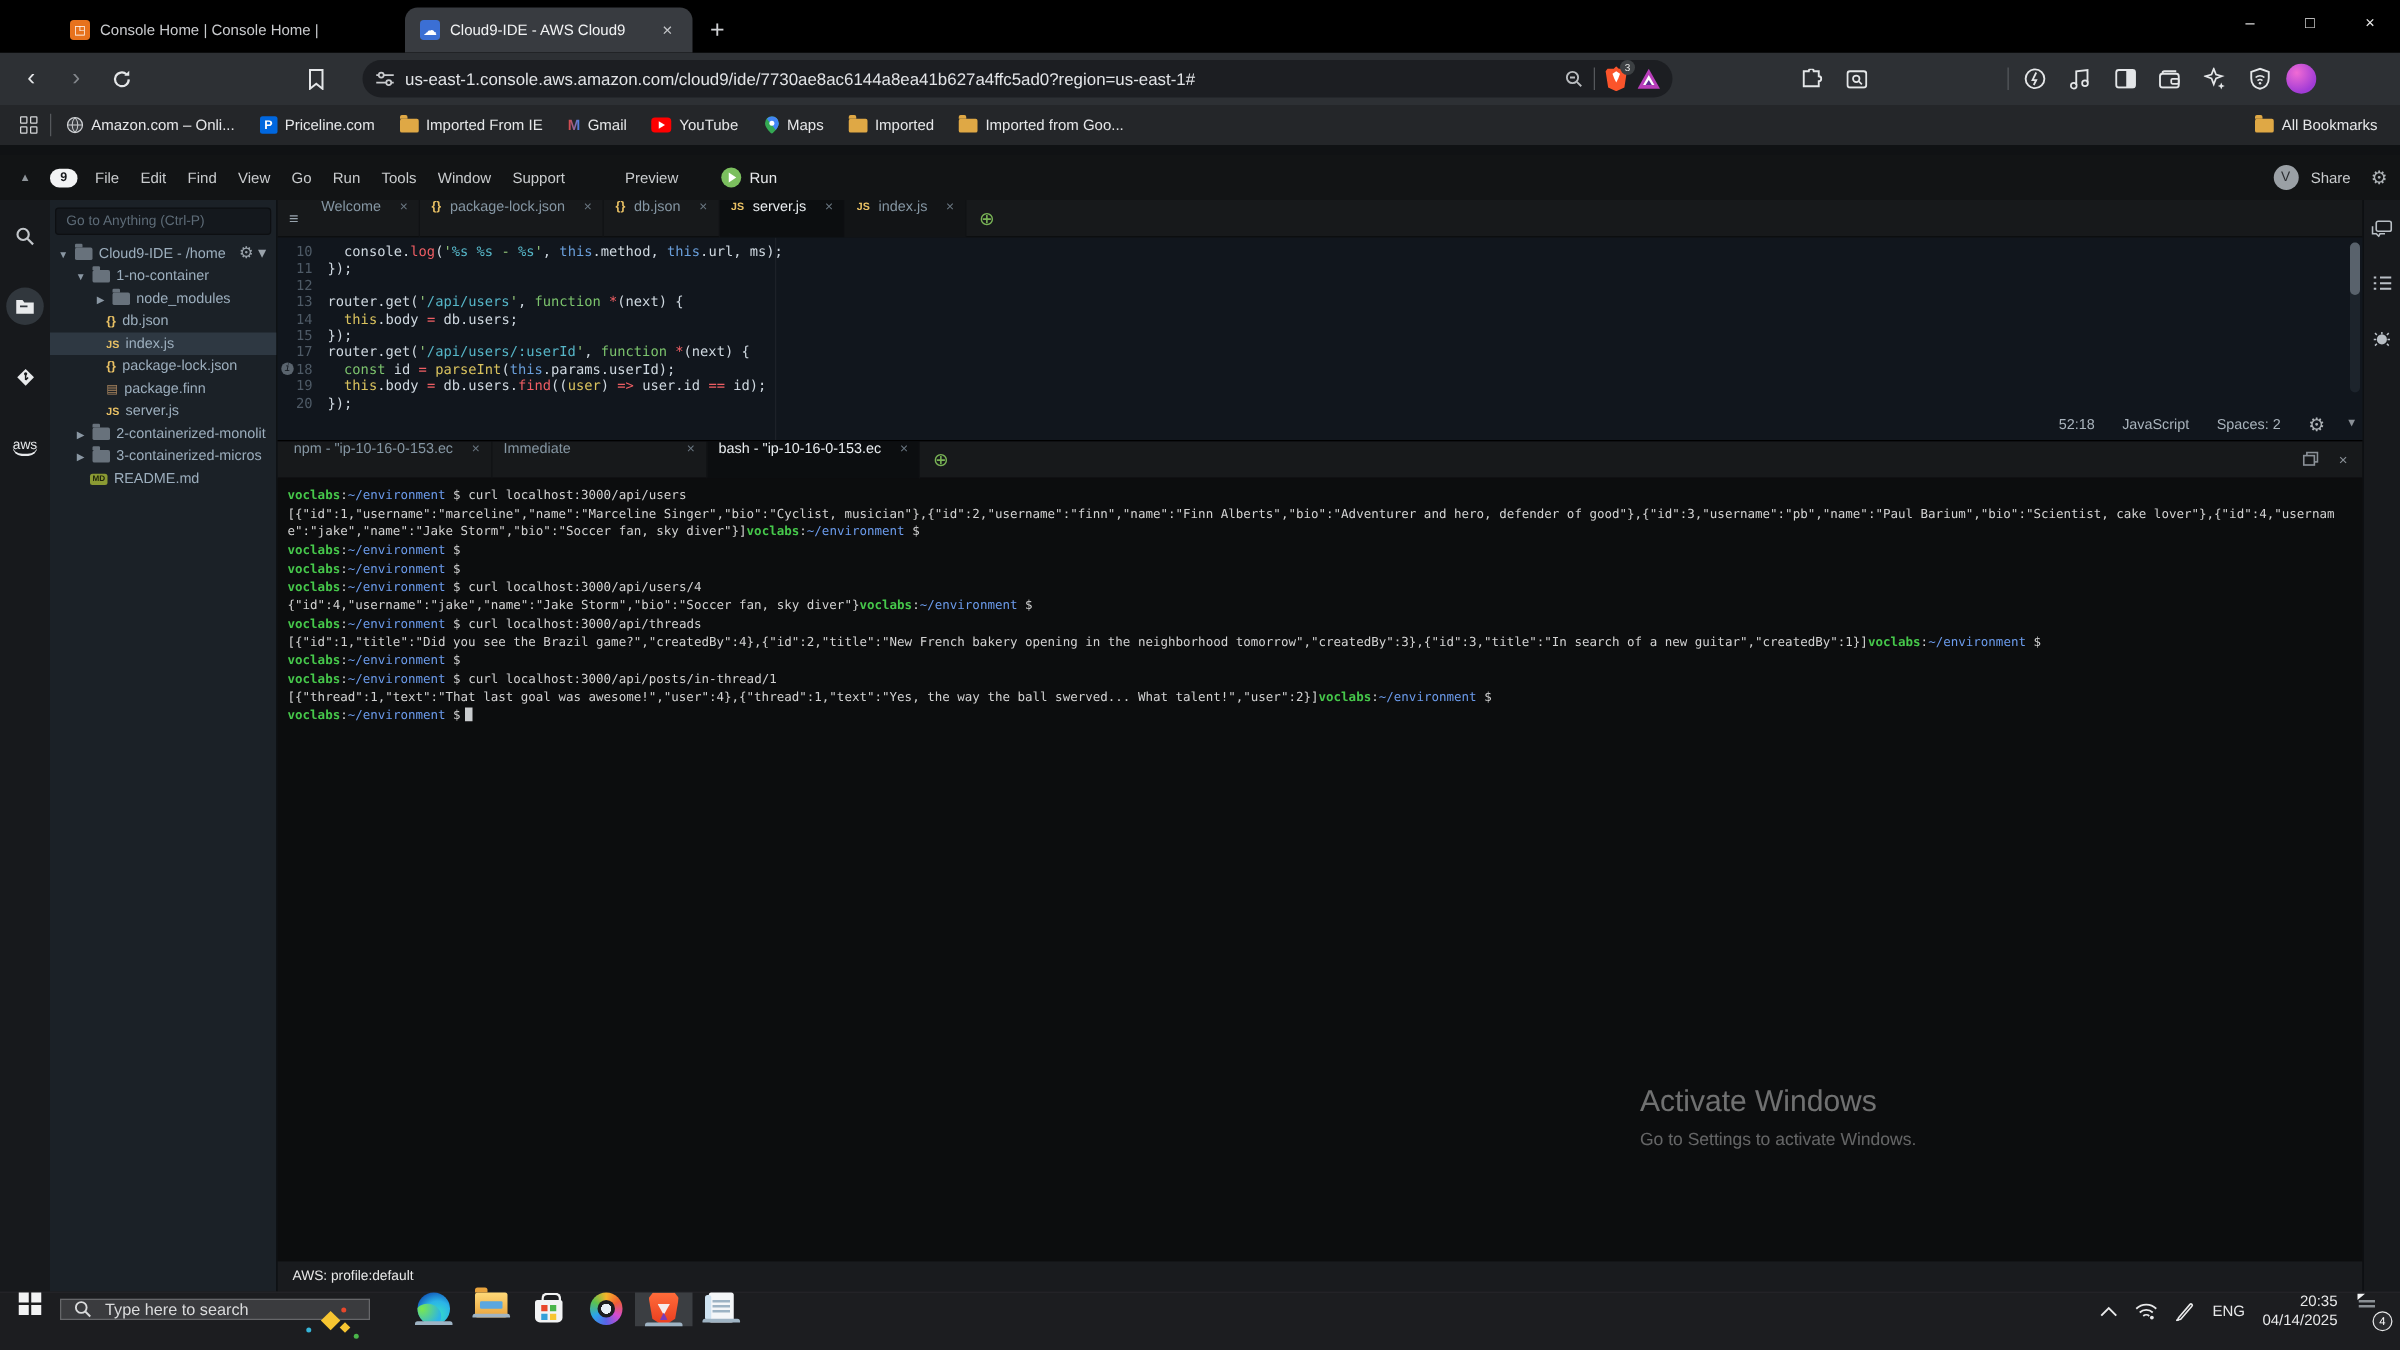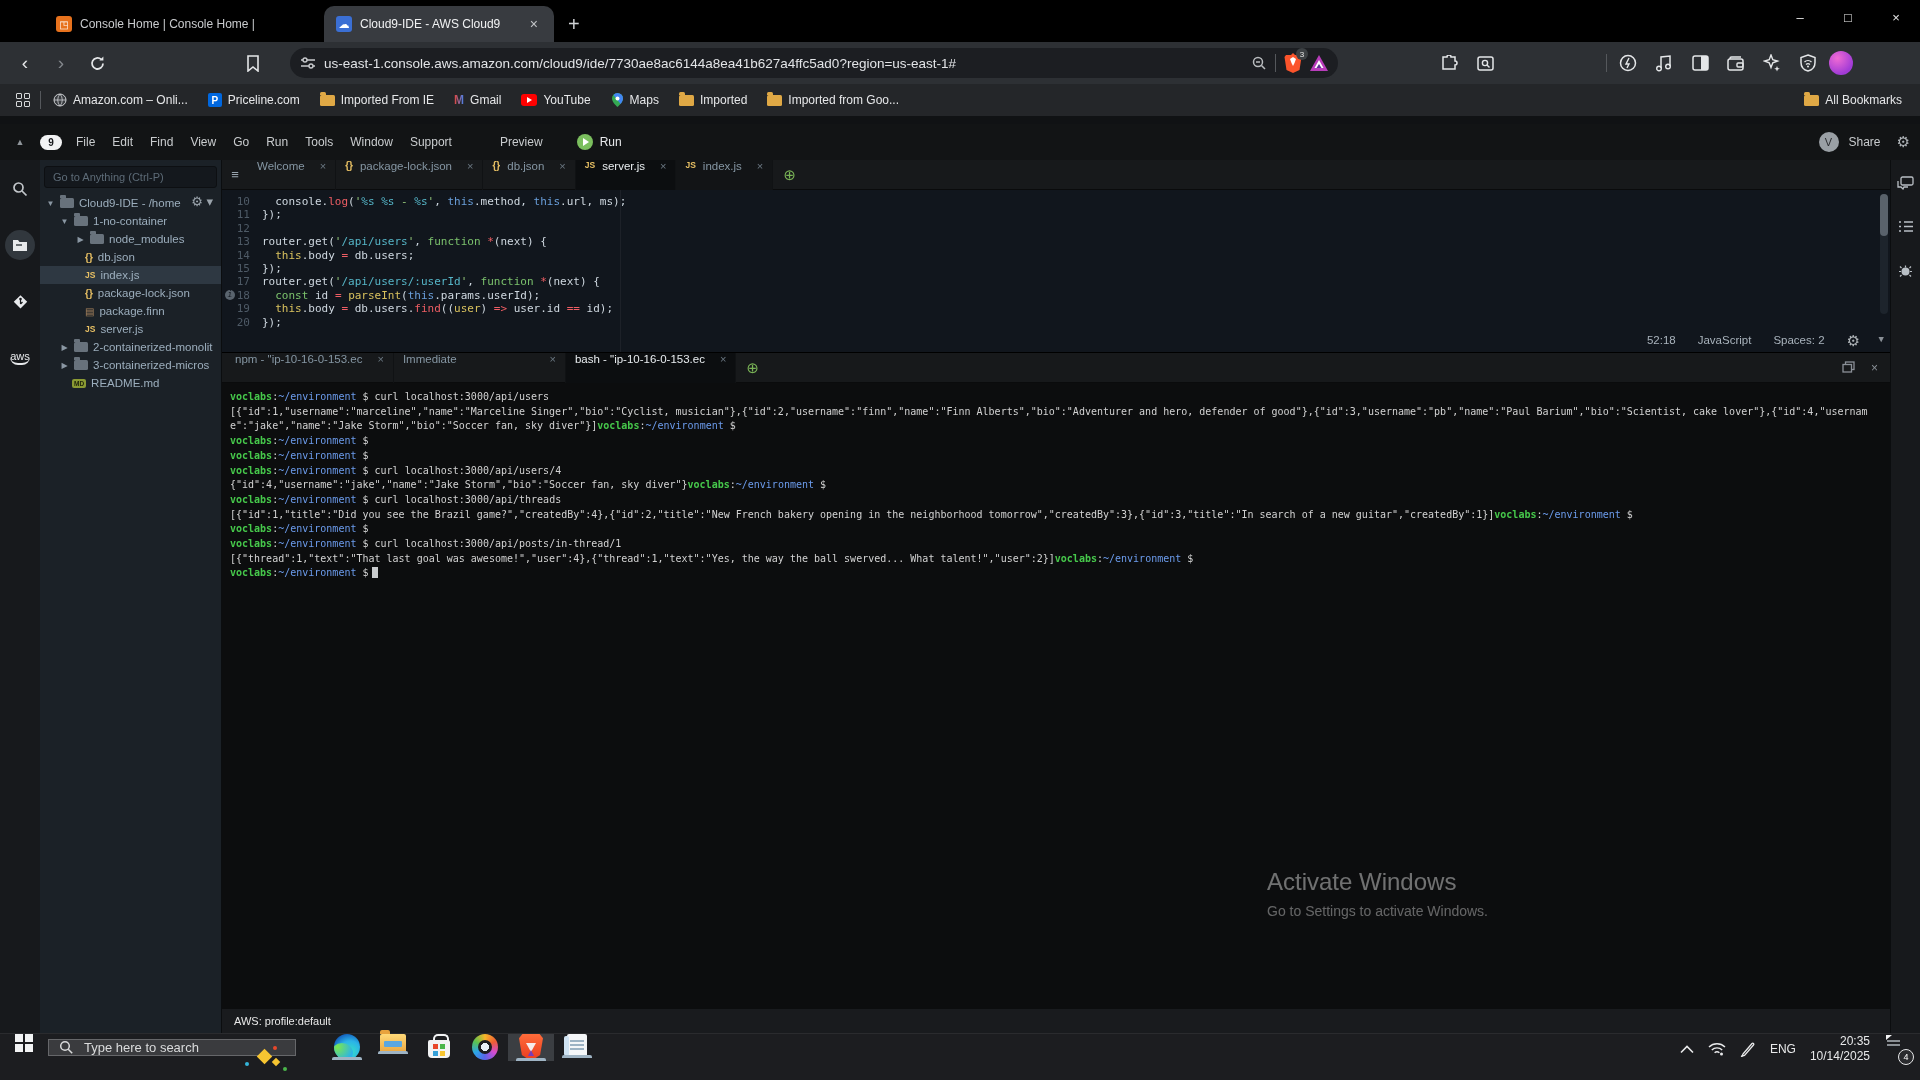--- a/index.html
+++ b/index.html
@@ -100,21 +100,21 @@
 .terminal{flex:1;background:#0c0d0e;position:relative;overflow:hidden}
 .tlines{padding:7px 8px;font-family:"DejaVu Sans Mono",monospace;font-size:10px;line-height:14.7px;color:#d2d2d2;word-break:break-all;white-space:pre-wrap}
 .tline{min-height:14.7px}
 .tg{color:#46c84b;font-weight:bold}.tb{color:#6c9ced;font-weight:normal}.tw{color:#d2d2d2}
 .cursor{display:inline-block;width:6px;height:11px;background:#c9ccce;vertical-align:-2px;margin-left:3px}
 
 .rrail{width:30px;background:#17191c;border-left:1px solid #0b0d0f;display:flex;flex-direction:column;align-items:center;padding-top:16px;gap:30px;color:#b9bfc5}
 
 .idefoot{height:24px;background:#191b1e;display:flex;align-items:center;padding-left:12px;color:#e8e8e8;font-size:11px}
 
-.watermark{position:absolute;left:1267px;top:752px;color:rgba(235,235,235,0.45);pointer-events:none}
+.watermark{position:absolute;left:1312px;top:752px;color:rgba(235,235,235,0.45);pointer-events:none}
 .watermark .w1{font-size:24px}
 .watermark .w2{font-size:14px;margin-top:7px;color:rgba(225,225,225,0.42)}
 
 .taskbar{height:47px;background:#1c1d20;display:flex;align-items:flex-start;border-top:1px solid #2a2b2e}
 .tbbtn{width:48px;display:flex;align-items:center;justify-content:center}
 .winlogo{display:grid;grid-template-columns:8px 8px;grid-gap:1.5px}
 .winlogo i{width:8px;height:8px;background:#f2f3f4}
 .tsearch{width:248px;margin:5px 0;background:#3a3b3e;border:1px solid #66676a;display:flex;align-items:center;padding:0 10px;gap:10px;color:#dadbdc;font-size:13px;position:relative}
 .sparkles{position:absolute;right:8px;top:4px;width:44px;height:28px}
 .sp{position:absolute;background:#f7c531;transform:rotate(45deg)}
@@ -608,21 +608,21 @@
           <path d="M6.6 10.8a3.5 3.5 0 0 1 4.8 0" fill="none" stroke="#e8e9ea" stroke-width="1.4"></path>
           <circle cx="13.5" cy="12" r="1.5" fill="#e8e9ea"></circle>
         </svg>
       <svg width="16" height="16" viewBox="0 0 16 16">
           <path d="M3 13L12 2.5c1-1 2.5.5 1.5 1.5L4.5 14.5 2 15z" fill="none" stroke="#e8e9ea" stroke-width="1.3"></path>
           <path d="M1 15.5l2-.8" stroke="#e8e9ea" stroke-width="1.3"></path>
         </svg>
       <span class="eng">ENG</span>
       <div class="clock">
         <div>20:35</div>
-        <div>10/14/2025</div>
+        <div>04/14/2025</div>
       </div>
       <div class="notif">
         <span class="comment"></span>
         <span class="nbadge">4</span>
       </div>
     </div>
   </div>
 </div>
 
 </body></html>

